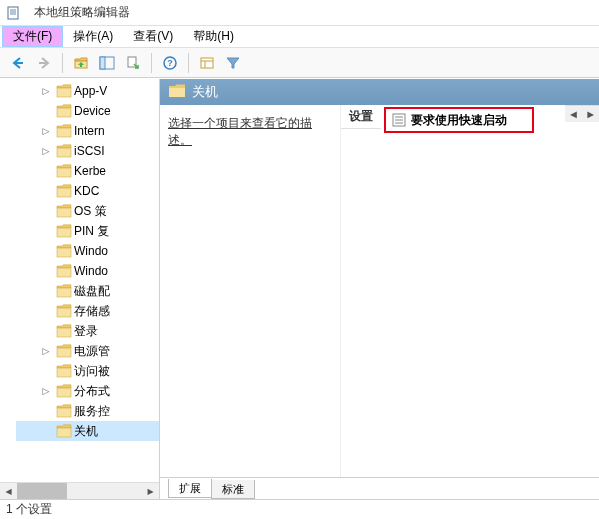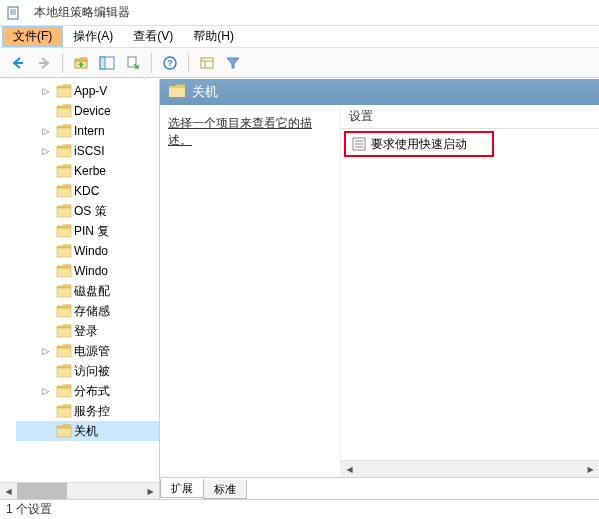--- a/index.html
+++ b/index.html
@@ -36,21 +36,21 @@
       padding: 0 2px;
       border-bottom: 1px solid #e0e0e0;
     }
     .menubar .menu-item {
       padding: 0 10px;
       display: flex;
       align-items: center;
       cursor: default;
     }
     .menubar .menu-item.active {
-      background: #fdba74;
+      background: #f0abfc;
       border: 1px solid #99d1ff;
     }
     .toolbar {
       height: 30px;
       background: #f9f9f9;
       border-bottom: 1px solid #d0d0d0;
       display: flex;
       align-items: center;
       padding: 0 6px;
       gap: 2px;
@@ -157,22 +157,23 @@
     .desc-col {
       width: 180px;
       padding: 10px 8px;
       color: #333;
       text-decoration: underline;
     }
     .list-col {
       flex: 1;
       border-left: 1px solid #eee;
       display: flex;
-      flex-direction: column;
-      overflow: hidden;
+      flex-direction: row;
+      overflow: hidden;
+      font-weight: bold;
     }
     .list-header {
       height: 24px;
       background: #fff;
       border-bottom: 1px solid #e0e0e0;
       display: flex;
       align-items: center;
       padding: 0 8px;
       color: #333;
     }
@@ -212,21 +213,21 @@
     .detail-hscroll .arrow {
       width: 17px; height: 17px;
       display: flex; align-items: center; justify-content: center;
       font-size: 8px; color: #555;
     }
     .detail-hscroll .track { flex: 1; position: relative; }
     .tabs {
       height: 22px;
       display: flex;
       align-items: flex-end;
-      padding-left: 0;
+      padding-left: 8px;
       background: #fff;
       border-top: 1px solid #d0d0d0;
     }
     .tab {
       padding: 2px 10px 1px 10px;
       border: 1px solid #bbb;
       border-top: none;
       background: #f3f3f3;
       margin-right: -1px;
       font-size: 11px;

